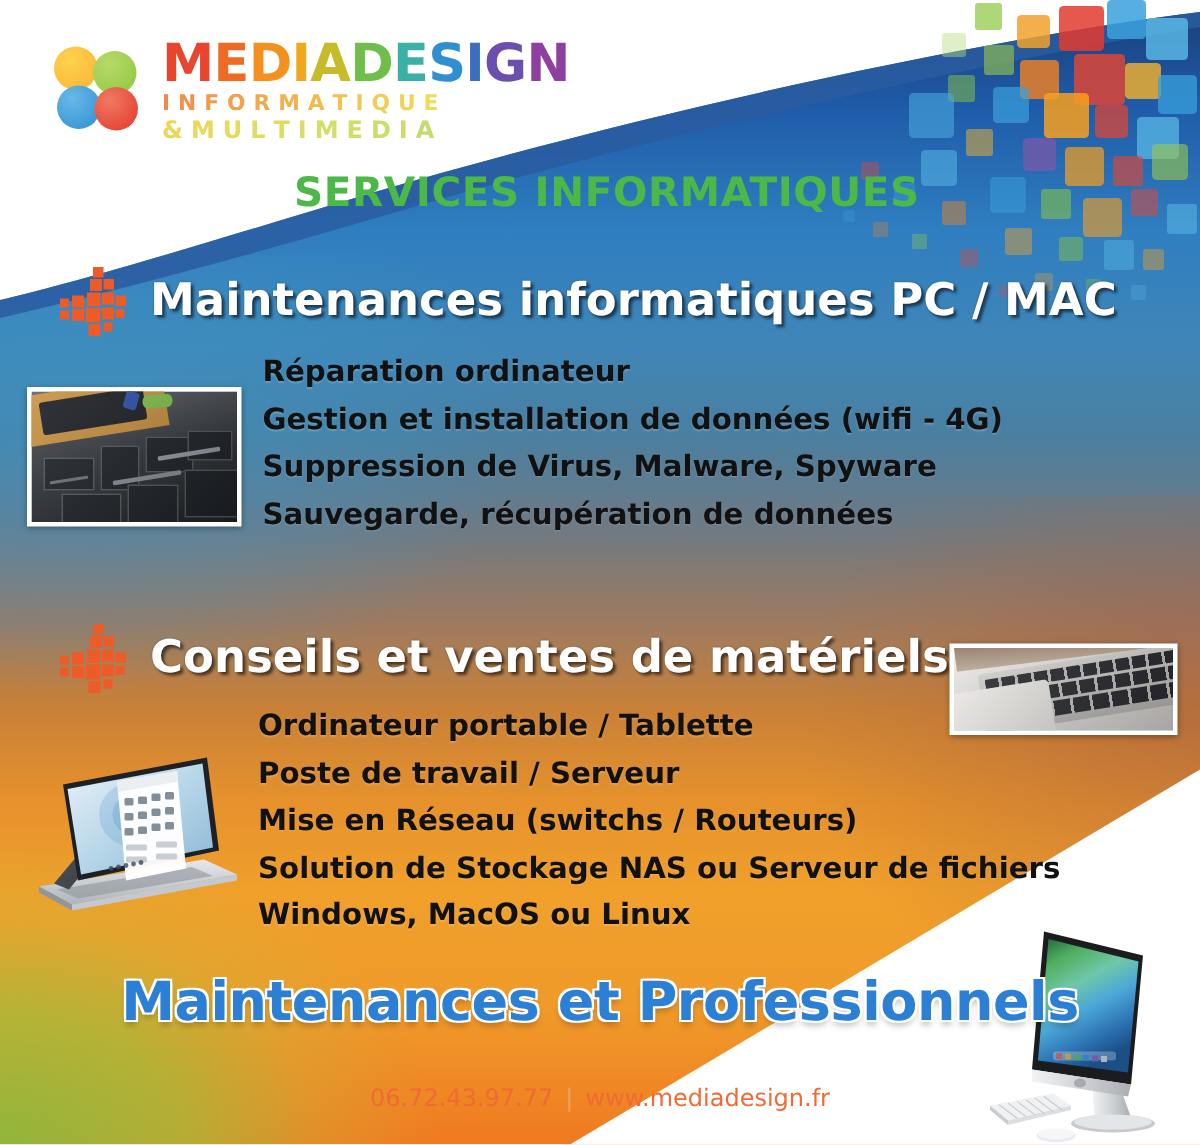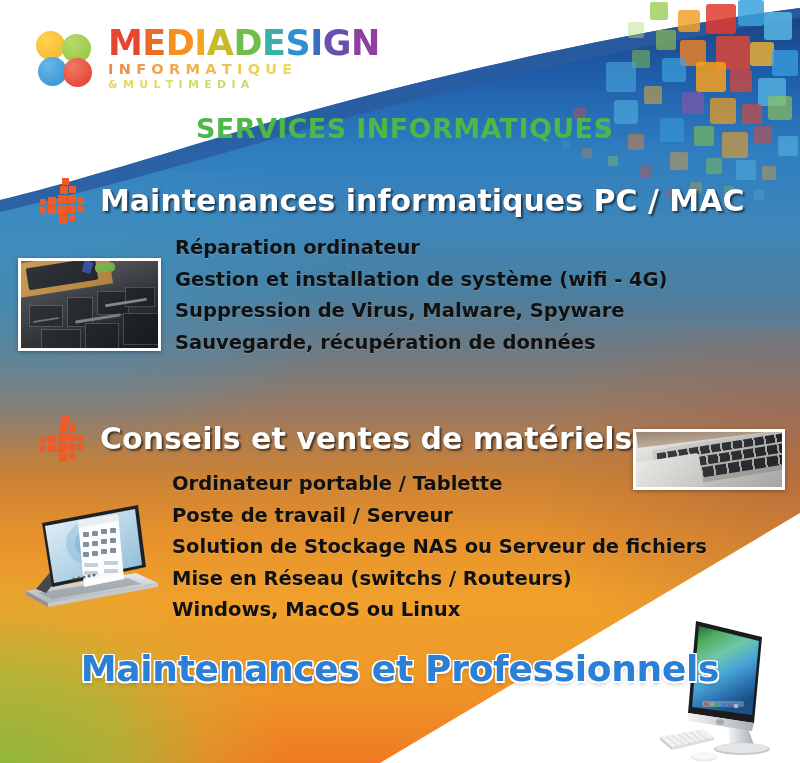--- a/index.html
+++ b/index.html
@@ -60,21 +60,21 @@
   .petal.tr { left:26px;top:3px; background:radial-gradient(circle at 35% 30%, #b9d96a, #8cc63f); }
   .petal.bl { left:2px; top:26px;background:radial-gradient(circle at 35% 30%, #69b8e8, #2b8fd1); }
   .petal.br { left:27px;top:27px;background:radial-gradient(circle at 35% 30%, #f07a62, #e3372b); }
 
   .logo-text { margin-left:14px; line-height:1; }
   .logo-main { font-size:35px; font-weight:bold; letter-spacing:-0.5px; white-space:nowrap;
                font-family:"DejaVu Sans", sans-serif; }
   .logo-main span { display:inline-block; }
   .logo-sub  { font-size:14.5px; font-weight:bold; letter-spacing:5.3px; margin-top:1px;
                white-space:nowrap; font-family:"DejaVu Sans", sans-serif; }
-  .logo-sub2 { font-size:11px; font-weight:bold; letter-spacing:5.3px; margin-top:2px;
+  .logo-sub2 { font-size:16px; font-weight:bold; letter-spacing:5.3px; margin-top:2px;
                white-space:nowrap; font-family:"DejaVu Sans", sans-serif; }
   .logo-sub span, .logo-sub2 span { display:inline-block; }
 
   
   .services-title {
     position:absolute; left:196px; top:113px;
     font-size:27px; font-weight:bold; color:#4cb848;
     letter-spacing:0.4px; font-family:"DejaVu Sans", sans-serif; white-space:nowrap;
   }
 
@@ -257,21 +257,21 @@
         <i style="left:37px;top:28px;width:6px;height:6px;"></i>
         <i style="left:19px;top:38px;width:8px;height:8px;"></i>
         <i style="left:29px;top:37px;width:6px;height:6px;"></i>
       </span>
       <span class="sec-title">Maintenances informatiques  PC / MAC</span>
     </div>
   </div>
 
   <ul class="svc-list list1">
     <li>Réparation ordinateur</li>
-    <li>Gestion et installation de système (wifi - 4G)</li>
+    <li>Gestion et installation de données (wifi - 4G)</li>
     <li>Suppression de Virus, Malware, Spyware</li>
     <li>Sauvegarde, récupération de données</li>
   </ul>
 
   <div class="photo photo-repair">
     <div class="inner">
       <div class="repair-bg"></div>
       <div class="repair-panel" style="left:-6px;top:-4px;width:96px;height:34px;transform:rotate(-9deg);"></div>
       <div style="position:absolute;left:6px;top:2px;width:70px;height:22px;background:#1a1d22;transform:rotate(-9deg);border-radius:2px;"></div>
       <div style="position:absolute;left:62px;top:0px;width:9px;height:12px;background:#2b4ea8;transform:rotate(16deg);border-radius:2px;"></div>
@@ -309,22 +309,22 @@
         <i style="left:19px;top:38px;width:8px;height:8px;"></i>
         <i style="left:29px;top:37px;width:6px;height:6px;"></i>
       </span>
       <span class="sec-title">Conseils et ventes de matériels</span>
     </div>
   </div>
 
   <ul class="svc-list list2">
     <li>Ordinateur portable / Tablette</li>
     <li>Poste de travail / Serveur</li>
+    <li>Mise en Réseau (switchs / Routeurs)</li>
     <li>Solution de Stockage NAS ou Serveur de fichiers</li>
-    <li>Mise en Réseau (switchs / Routeurs)</li>
     <li>Windows, MacOS ou Linux</li>
   </ul>
 
   <div class="photo photo-kb">
     <div class="inner">
       <div class="kb-bg"></div>
       <div class="kb-top"></div>
       <div class="kb-deck"></div>
       <div style="position:absolute;left:18px;top:6px;width:150px;height:40px;transform:rotate(-9deg);">
         <div style="position:absolute;left:0;top:0;width:150px;height:40px;background:linear-gradient(to bottom,#cfcecb,#a9a8a5);border-radius:2px;"></div>
@@ -455,14 +455,17 @@
       <line x1="32" y1="115.1" x2="44" y2="124.1"></line>
       <line x1="38" y1="114" x2="50" y2="123"></line>
     </g>
 
     <ellipse cx="46" cy="140" rx="13" ry="4.5" fill="#e9ebed"></ellipse>
     <ellipse cx="46" cy="139" rx="12" ry="3.6" fill="#f6f7f8"></ellipse>
   </svg>
 
   <div class="footer-title">Maintenances et Professionnels</div>
 
+  <div class="footer-contact">
+    <span>06.72.43.97.77</span><span class="sep">|</span><span>www.mediadesign.fr</span>
+  </div>
 
 </div>
 
 </body></html>

